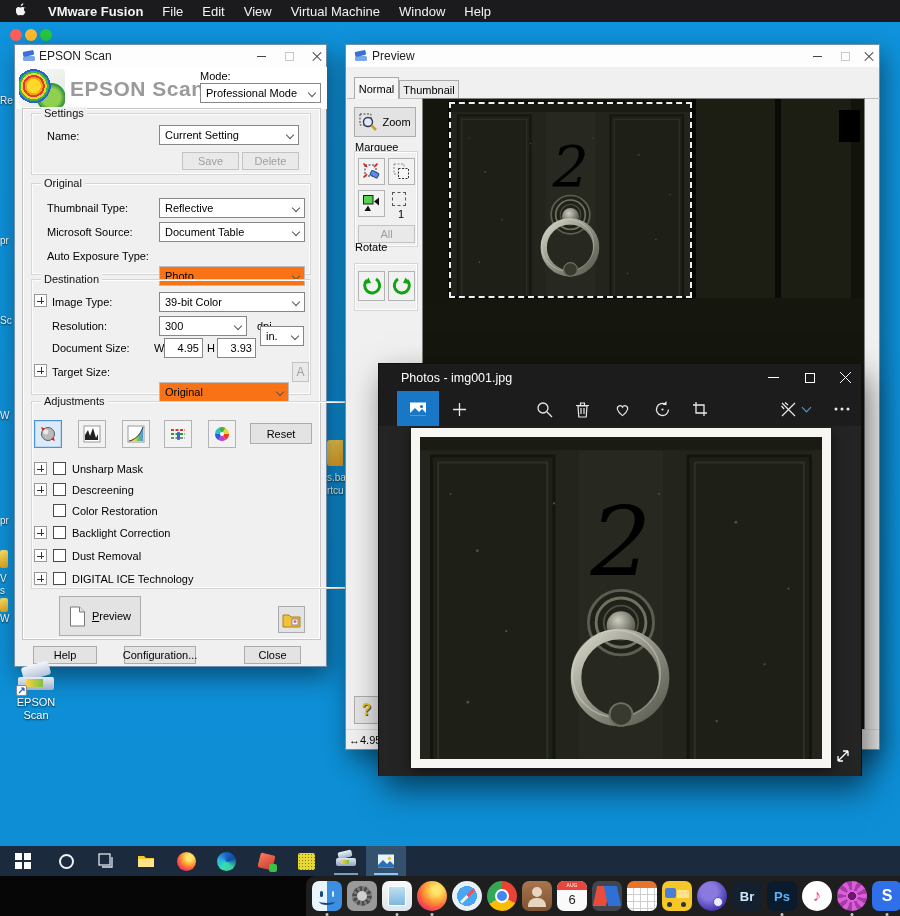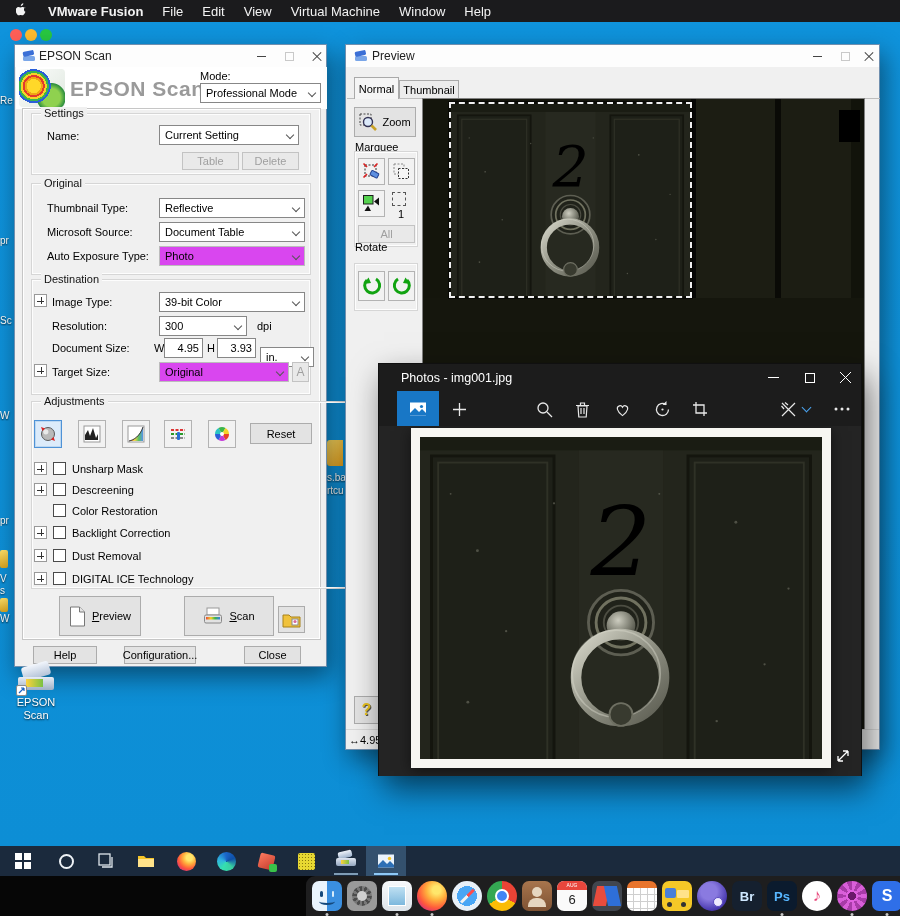--- a/index.html
+++ b/index.html
@@ -32,21 +32,21 @@
   .cap.pale .max { border-color:#c9c9c9; }
   .cap .clo { position:relative; width:10px; height:10px; }
   .cap .clo::before,.cap .clo::after { content:""; position:absolute; left:-1px; top:4.5px; width:12px; height:1.2px; background:#444; }
   .cap .clo::before { transform:rotate(45deg);} .cap .clo::after { transform:rotate(-45deg);}
 
   .lbl { position:absolute; font-size:11px; color:#000; white-space:nowrap; }
   .grp { position:absolute; border:1px solid #d6d6d6; box-shadow:inset 0 0 0 1px #fdfdfd; }
   .glabel { position:absolute; top:-7px; left:9px; background:#f0f0f0; padding:0 3px; font-size:11px; color:#111; white-space:nowrap; }
   .combo { position:absolute; height:20px; background:#fff; border:1px solid #878787; font-size:11px;
     display:flex; align-items:center; padding:0 16px 0 5px; white-space:nowrap; }
-  .combo.dis { background:#d946ef; border-color:#bcbcbc; }
+  .combo.dis { background:#f97316; border-color:#bcbcbc;margin-top:20px; }
   .combo .chev { position:absolute; right:5px; top:6px; width:6px; height:6px; border-right:1.4px solid #555; border-bottom:1.4px solid #555; transform:rotate(45deg); }
   .btn { position:absolute; background:#e3e3e3; border:1px solid #acacac; font-size:11px; color:#000;
     display:flex; align-items:center; justify-content:center; }
   .btn.dis { color:#9f9f9f; background:#e9e9e9; border-color:#c3c3c3; }
   .accel::first-letter { text-decoration:underline; }
   .field { position:absolute; height:20px; border:1px solid #878787; background:#fff; font-size:11px; text-align:right; padding:0 3px; font-family:"Liberation Sans",sans-serif; }
   .plusbox { position:absolute; width:13px; height:13px; border:1px solid #999; background:#fff; }
   .plusbox::before { content:""; position:absolute; left:2px; right:2px; top:5.5px; height:1px; background:#333; }
   .plusbox::after { content:""; position:absolute; top:2px; bottom:2px; left:5.5px; width:1px; background:#333; }
   .ckb { position:absolute; width:13px; height:13px; border:1px solid #4a4a4a; background:#fff; }
@@ -216,21 +216,21 @@
 
       <div class="panel" style="left:8px;top:64px;width:297px;height:530px"></div>
 
       <div class="grp" style="left:16px;top:68px;width:280px;height:62px">
         <span class="glabel">Settings</span>
         <span class="lbl" style="left:15px;top:16px">Name:</span>
         <div class="combo" style="left:127px;top:11px;width:140px">
           <span>Current Setting</span>
             <i class="chev"></i>
         </div>
-        <div class="btn dis" style="left:150px;top:38px;width:57px;height:18px">Table</div>
+        <div class="btn dis" style="left:150px;top:38px;width:57px;height:18px">Save</div>
         <div class="btn dis" style="left:210px;top:38px;width:57px;height:18px">Delete</div>
       </div>
 
       <div class="grp" style="left:16px;top:138px;width:280px;height:92px">
         <span class="glabel">Original</span>
         <span class="lbl" style="left:15px;top:18px">Thumbnail Type:</span>
         <div class="combo" style="left:127px;top:14px;width:146px">
           <span>Reflective</span>
             <i class="chev"></i>
         </div>
@@ -258,21 +258,21 @@
         <div class="combo" style="left:127px;top:36px;width:88px">
           <span>300</span>
             <i class="chev"></i>
         </div>
         <span class="lbl" style="left:225px;top:40px">dpi</span>
         <span class="lbl" style="left:20px;top:62px">Document Size:</span>
         <span class="lbl" style="left:122px;top:62px">W</span>
         <input class="field" style="left: 132px; top: 58px; width: 39px;" value="4.95">
         <span class="lbl" style="left:175px;top:62px">H</span>
         <input class="field" style="left: 185px; top: 58px; width: 39px;" value="3.93">
-        <div class="combo" style="left:228px;top:67px;width:54px">
+        <div class="combo" style="left:228px;top:46px;width:44px">
           <span>in.</span>
             <i class="chev"></i>
         </div>
         <div class="plusbox" style="left:2px;top:84px"></div>
         <span class="lbl" style="left:20px;top:86px">Target Size:</span>
         <div class="combo dis" style="left:127px;top:82px;width:130px">
           <span>Original</span>
             <i class="chev"></i>
         </div>
         <div class="btn dis" style="left:260px;top:82px;width:17px;height:20px;font-size:12px">A</div>
@@ -355,36 +355,20 @@
         <span class="lbl" style="left:40px;top:171px">DIGITAL ICE Technology</span>
       </div>
 
       <div class="btn" style="left:44px;top:551px;width:82px;height:40px;gap:6px">
         <svg width="17" height="21" viewBox="0 0 17 21">
           <path d="M1.5 1h9l5 5v14h-14z" fill="#fff" stroke="#777"></path>
           <path d="M10.5 1v5h5" fill="#e5e5e5" stroke="#777"></path>
         </svg>
         <span class="accel">Preview</span>
       </div>
-      <div class="btn" style="left:169px;top:551px;width:90px;height:40px;gap:6px">
-        <svg width="20" height="20" viewBox="0 0 20 20">
-          <defs>
-              <linearGradient id="rbw" x1="0" y1="0" x2="1" y2="0">
-            <stop offset="0" stop-color="#e84a3a"></stop>
-                <stop offset=".35" stop-color="#f5d327"></stop>
-            <stop offset=".65" stop-color="#3bb54a"></stop>
-                <stop offset="1" stop-color="#3a7fe8"></stop>
-              </linearGradient>
-            </defs>
-          <rect x="4" y="2" width="12" height="7" fill="#fff" stroke="#999"></rect>
-          <rect x="1.5" y="9" width="17" height="8" rx="1.5" fill="#e2e2e2" stroke="#888"></rect>
-          <rect x="3" y="11" width="14" height="2.5" fill="url(#rbw)"></rect>
-        </svg>
-        <span class="accel">Scan</span>
-      </div>
       <div class="btn" style="left:263px;top:561px;width:27px;height:27px">
         <svg width="19" height="16" viewBox="0 0 19 16">
           <path d="M1 3h6l2 2h9v10H1z" fill="#f0c23c" stroke="#a8821a"></path>
           <rect x="10" y="7" width="6" height="6" fill="#fff" stroke="#888"></rect>
           <circle cx="13" cy="9.5" r="1.6" fill="#d86a9a"></circle>
         </svg>
       </div>
 
       <div class="btn" style="left:18px;top:601px;width:64px;height:18px">Help</div>
       <div class="btn" style="left:109px;top:601px;width:72px;height:18px">Configuration...</div>

